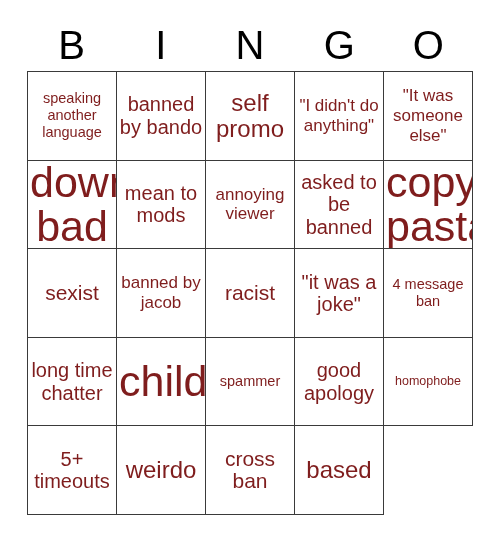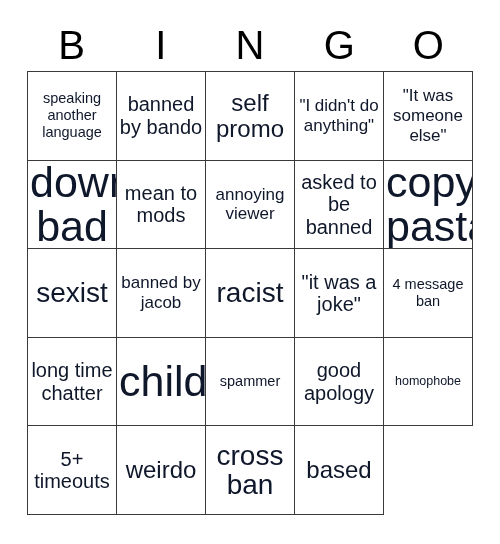--- a/index.html
+++ b/index.html
@@ -68,32 +68,32 @@
     justify-content: center;
     text-align: center;
     overflow: hidden;
     padding: 1px 2px;
     background: #ffffff;
   }
   .cell-text {
     display: block;
     width: 100%;
     line-height: 1.06;
-    color: #0f172a;
+    color: #7f1d1d;
     word-break: normal;
     white-space: pre-line;
   }
 
   
   .fs-xxs .cell-text { font-size: 12.5px; line-height: 1.15; }
   .fs-xs  .cell-text { font-size: 14.5px; line-height: 1.18; }
   .fs-s   .cell-text { font-size: 17px;   line-height: 1.15; }
   .fs-m   .cell-text { font-size: 20px;   line-height: 1.12; }
   .fs-l   .cell-text { font-size: 24px;   line-height: 1.08; }
-  .fs-xl  .cell-text { font-size: 28px;   line-height: 1.05; }
+  .fs-xl  .cell-text { font-size: 21px;   line-height: 1.05; }
   .fs-xxl .cell-text { font-size: 43px;   line-height: 1.03; }
 </style>
 </head>
 <body>
 
 <div id="card">
 
   <div class="header-row">
     <div class="header-letter">B</div>
     <div class="header-letter">I</div>

